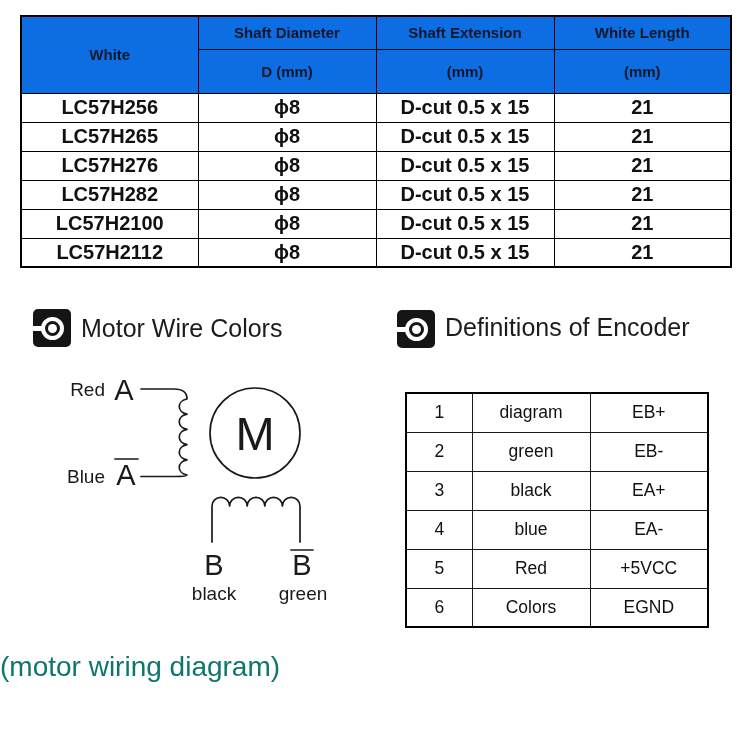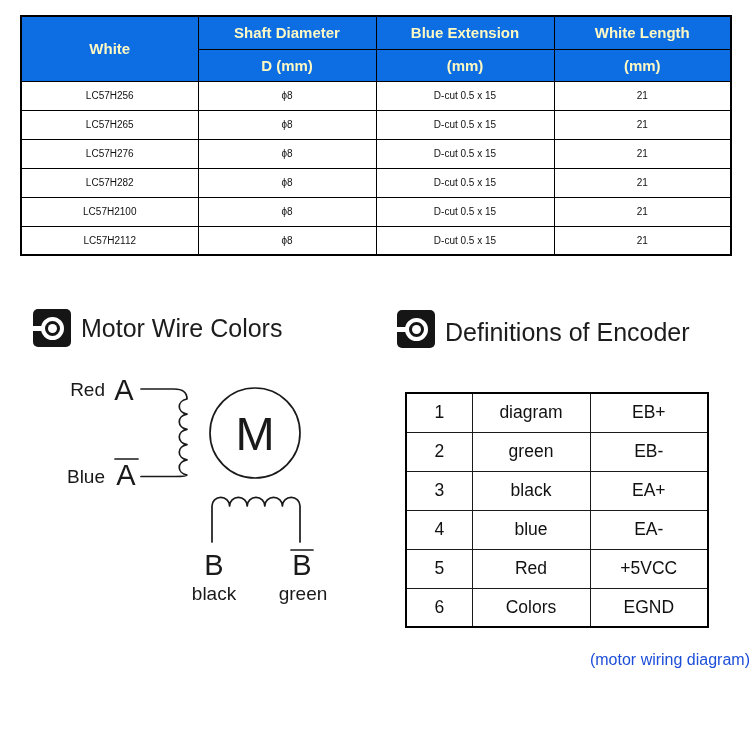--- a/index.html
+++ b/index.html
@@ -18,28 +18,28 @@
     border-collapse:collapse; table-layout:fixed;
     border:2.5px solid #000;
   }
   .spec-table th, .spec-table td {
     border:1.5px solid #000;
     text-align:center; vertical-align:middle;
     overflow:hidden; white-space:nowrap;
   }
   .spec-table thead th {
     background:var(--header-bg,#0d6ee4);
-    color:#fef9c3; font-weight:700; font-size:15px;
+    color:#0f172a; font-weight:700; font-size:15px;
   }
   .spec-table thead tr.h1 th { height:33px; }
-  .spec-table thead tr.h2 th { height:32px; }
-  .spec-table tbody td { height:29px; font-size:10px; color:#111; }
-
-  
-  .section-heading { position:absolute; display:flex; align-items:flex-end; gap:10px; }
+  .spec-table thead tr.h2 th { height:44px; }
+  .spec-table tbody td { height:29px; font-size:20px; color:#111;font-weight:bold; }
+
+  
+  .section-heading { position:absolute; display:flex; align-items:center; gap:10px; }
   .heading-text { font-size:25px; line-height:31px; color:#1c1c1c; }
   #motor-heading { left:33px; top:309px; align-items:center; }
   #encoder-heading { left:397px; top:307px; width:300px; }
   #encoder-heading .enc-icon { margin-top:3px; }
 
   
   .enc-icon { position:relative; width:38px; height:38px; background:#151515; border-radius:5px; flex:none; }
   .enc-icon .ring {
     position:absolute; left:50%; top:50%; width:23px; height:23px;
     margin:-11.5px 0 0 -11.5px; border:4.5px solid #fff; border-radius:50%;
@@ -71,38 +71,38 @@
   }
   .encoder-table td {
     border:1.5px solid #1a1a1a;
     height:39px; text-align:center; vertical-align:middle;
     font-size:17.5px; color:#111;
   }
 
   
   .caption {
     position:absolute; left:0; right:0; top:651px;
-    text-align:right; font-size:16px; color:#1d4ed8;
+    text-align:left; font-size:28px; color:#0f766e;
   }
 </style>
 </head>
 <body>
 
 <table class="spec-table">
   <colgroup>
     <col style="width:177px">
       <col style="width:178px">
       <col style="width:178px">
       <col style="width:177px">
   </colgroup>
   <thead>
     <tr class="h1">
       <th rowspan="2">White</th>
       <th>Shaft Diameter</th>
-      <th>Blue Extension</th>
+      <th>Shaft Extension</th>
       <th>White Length</th>
     </tr>
     <tr class="h2">
       <th>D (mm)</th>
       <th>(mm)</th>
       <th>(mm)</th>
     </tr>
   </thead>
   <tbody>
     <tr>

